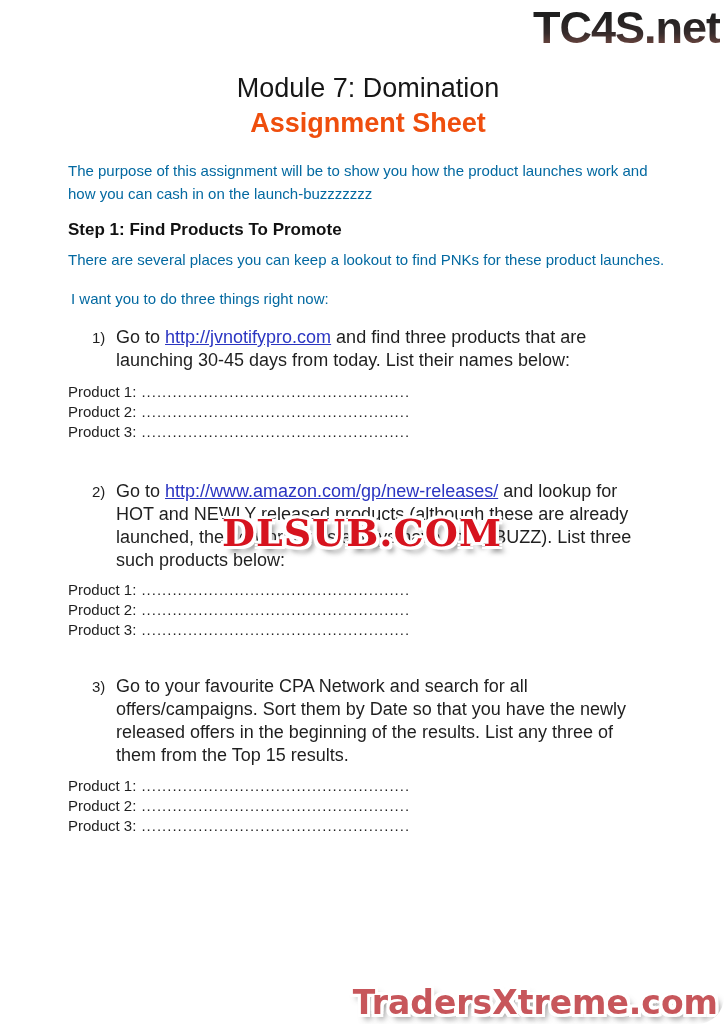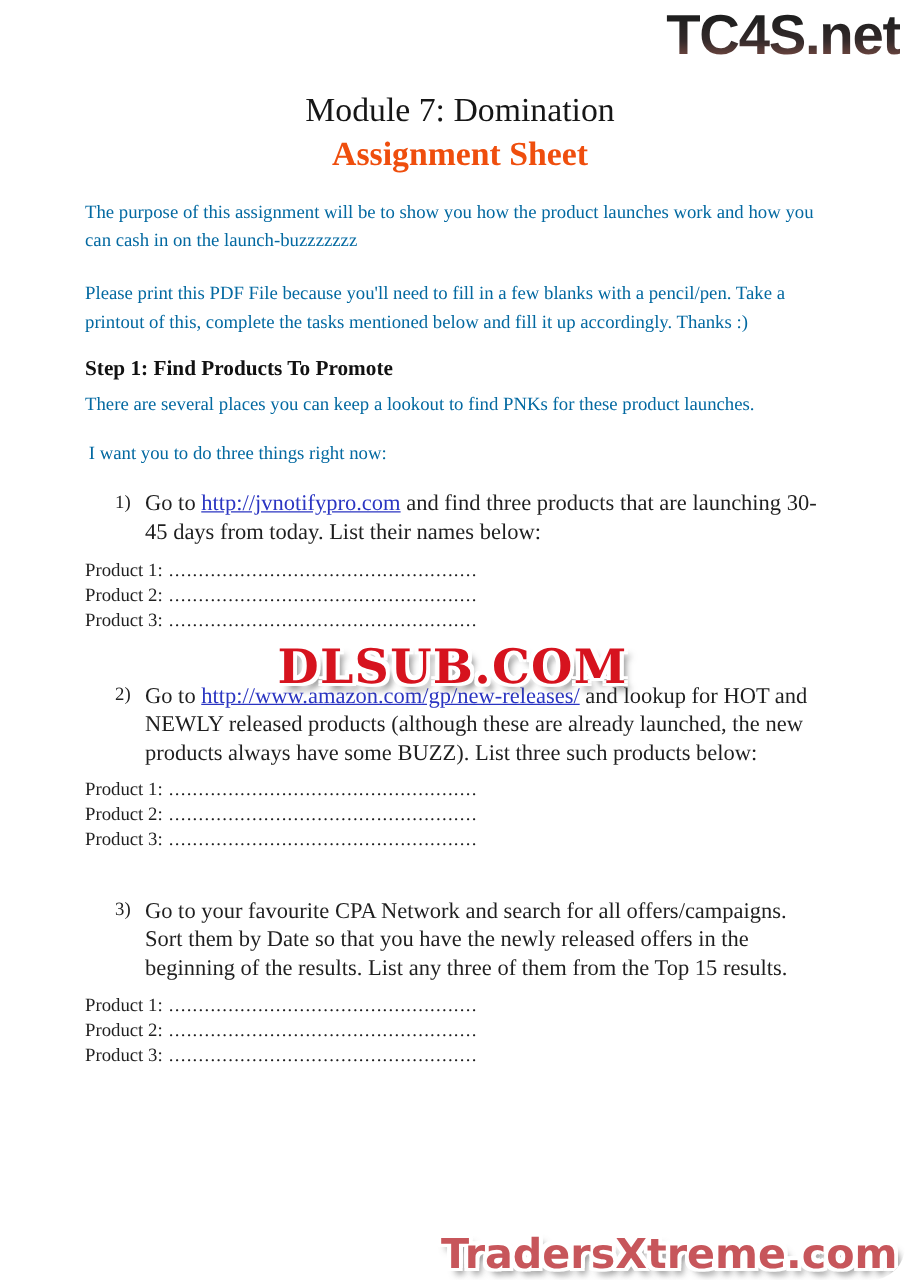--- a/index.html
+++ b/index.html
@@ -25,21 +25,21 @@
   @supports ((-webkit-background-clip: text) or (background-clip: text)) {
     .tc4s-logo {
       background-image:linear-gradient(180deg,#1f1f1f 25%,#352b2b 60%,#8a544a 95%);
       -webkit-background-clip:text; background-clip:text;
       color:transparent; -webkit-text-fill-color:transparent;
       text-shadow:none;
     }
   }
 
   
-  .content { position:absolute; left:68px; top:72px; width:600px;font-family:Liberation Serif, serif; }
+  .content { position:absolute; left:68px; top:72px; width:600px; }
 
   .title   { font-size:27px; font-weight:400; text-align:center; color:#161616; line-height:32px; }
   .subtitle{ font-size:27px; font-weight:700; text-align:center; line-height:32px; margin-top:3px; }
 
   p, .para { font-size:15px; line-height:23px; color:#0369a1; }
   .intro   { margin-top:20px; }
 
   h3.stephead { font-size:17px; font-weight:700; color:#111; line-height:22px; }
   .head-zero  { margin-top:16px; }
   .body-zero  { margin-top:19px; }
@@ -97,21 +97,20 @@
 
   <div class="tc4s-logo">TC4S.net</div>
 
   <div class="content">
 
     <div class="title">Module 7: Domination</div>
     <div class="subtitle" style="color:#EF4E0D;">Assignment Sheet</div>
 
     <p class="intro">The purpose of this assignment will be to show you how the product launches work and how you can cash in on the launch-buzzzzzzz</p>
 
-    <p class="body-zero">Please print this PDF File because you'll need to fill in a few blanks with a pencil/pen. Take a printout of this, complete the tasks mentioned below and fill it up accordingly. Thanks :)</p>
 
     <h3 class="stephead head-one">Step 1: Find Products To Promote</h3>
     <p class="body-one">There are several places you can keep a lookout to find PNKs for these product launches.</p>
     <p class="subintro">I want you to do three things right now:</p>
 
     <div class="task">
       <span class="tnum">1)</span>
       <div class="ttext">
         <span>Go to </span><a class="doclink" style="color:#2B35C2;">http://jvnotifypro.com</a><span> and find three products that are launching 30-45 days from today. List their names below:</span>
       </div>

